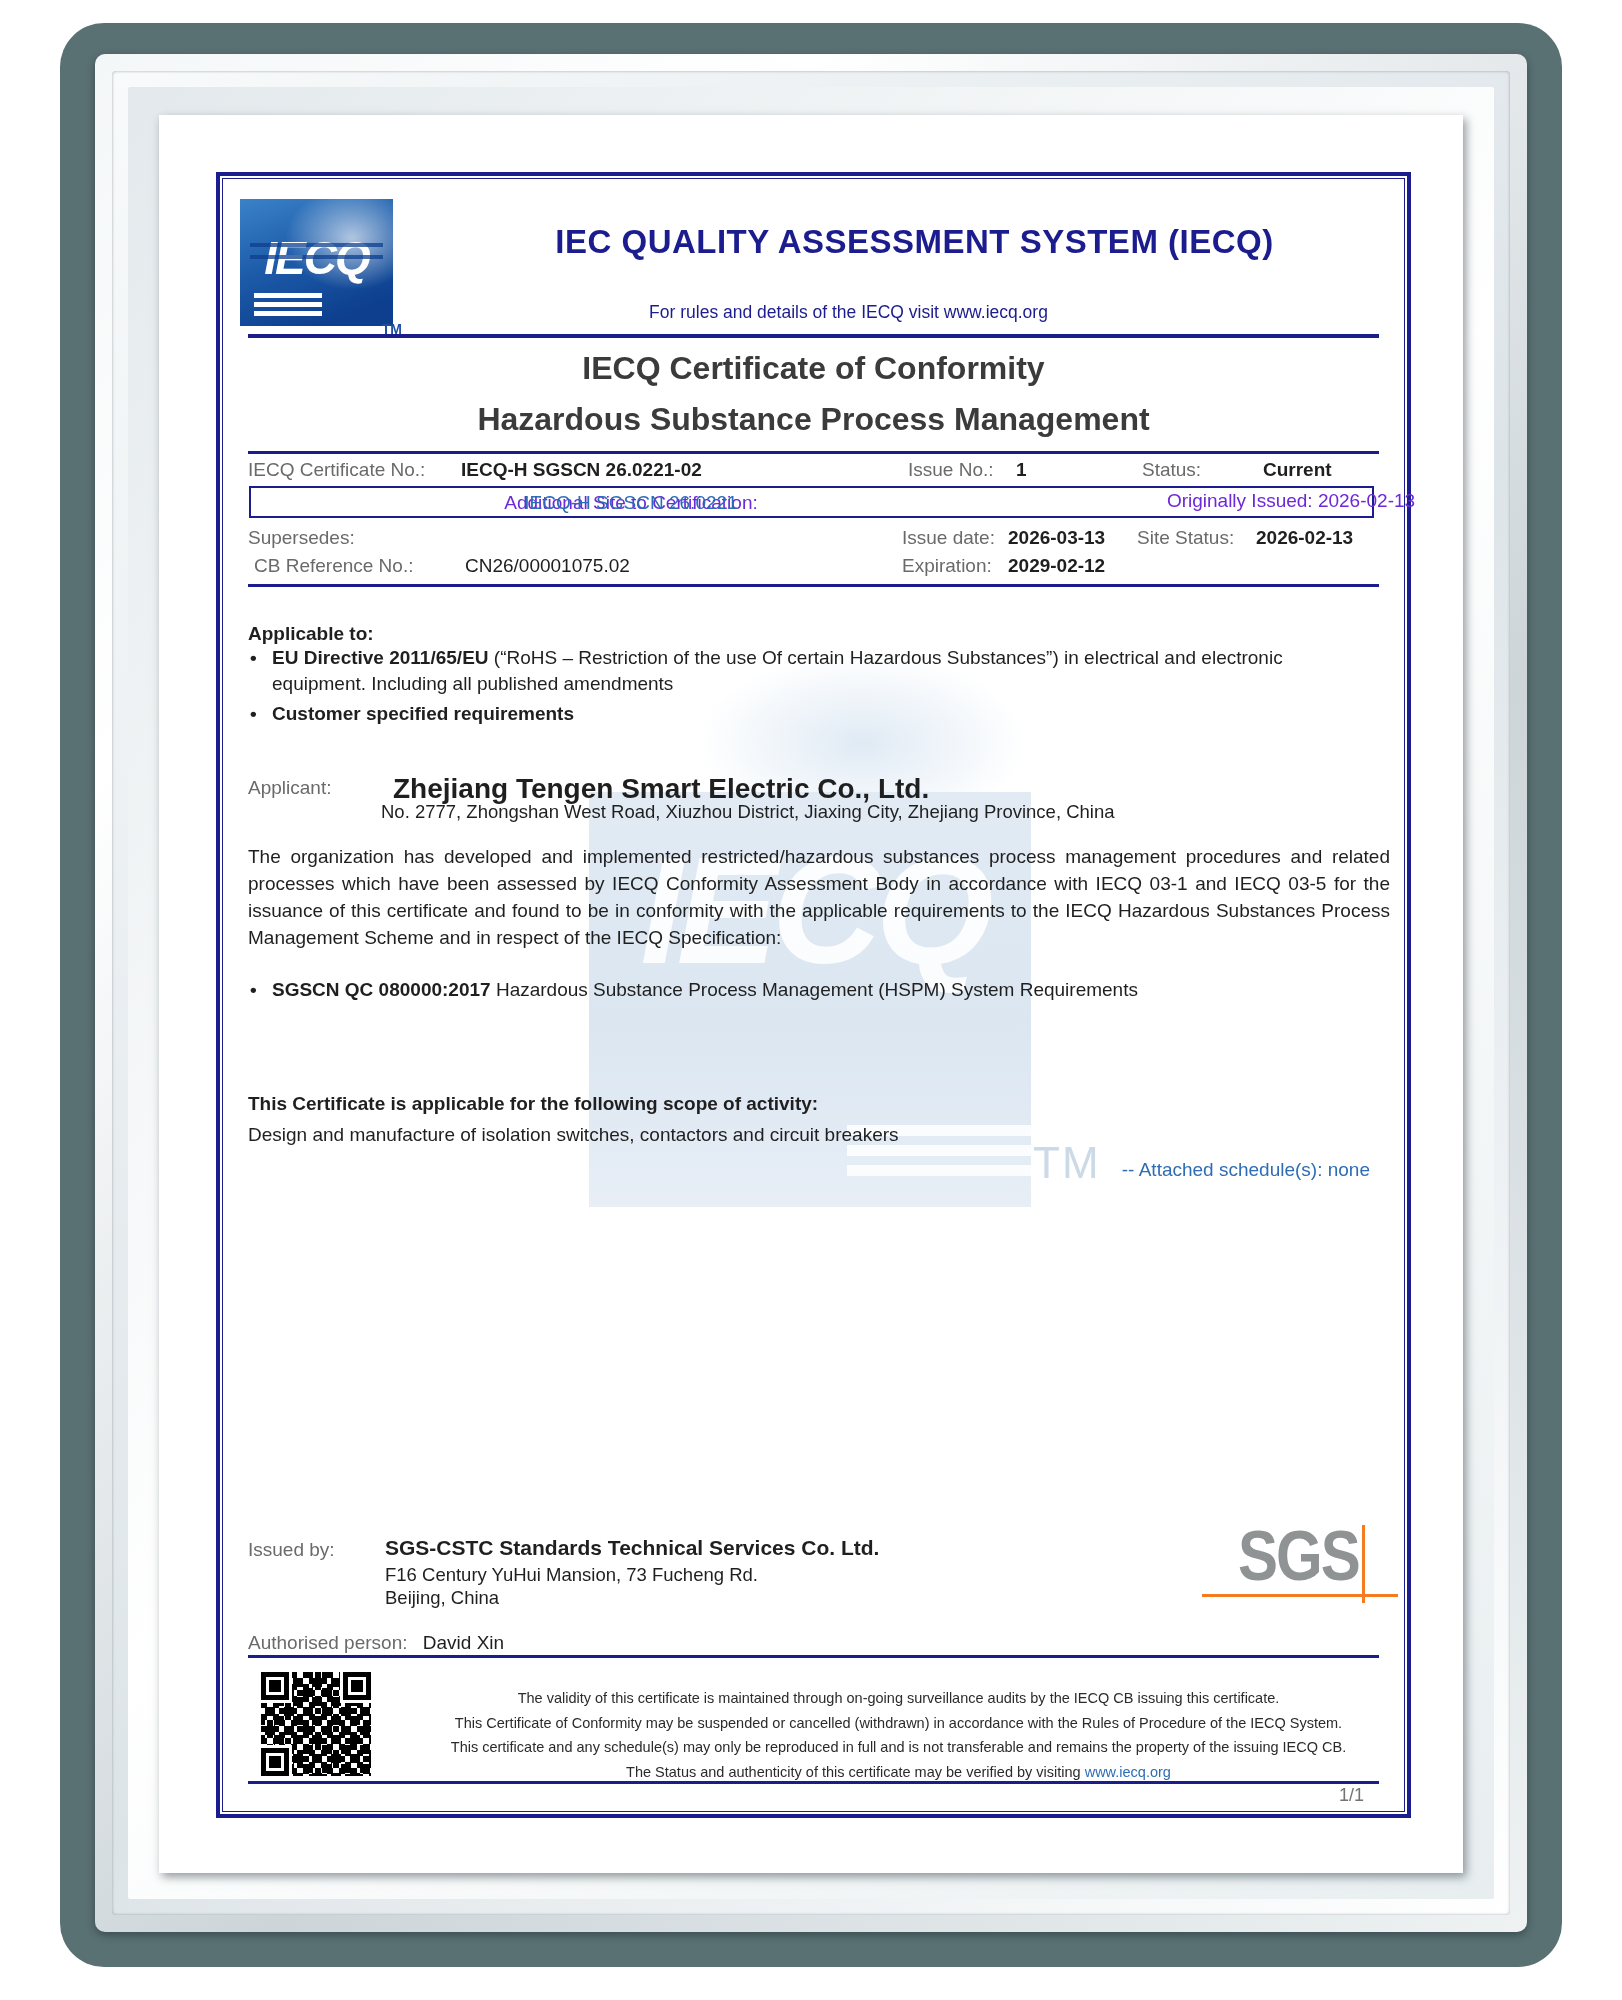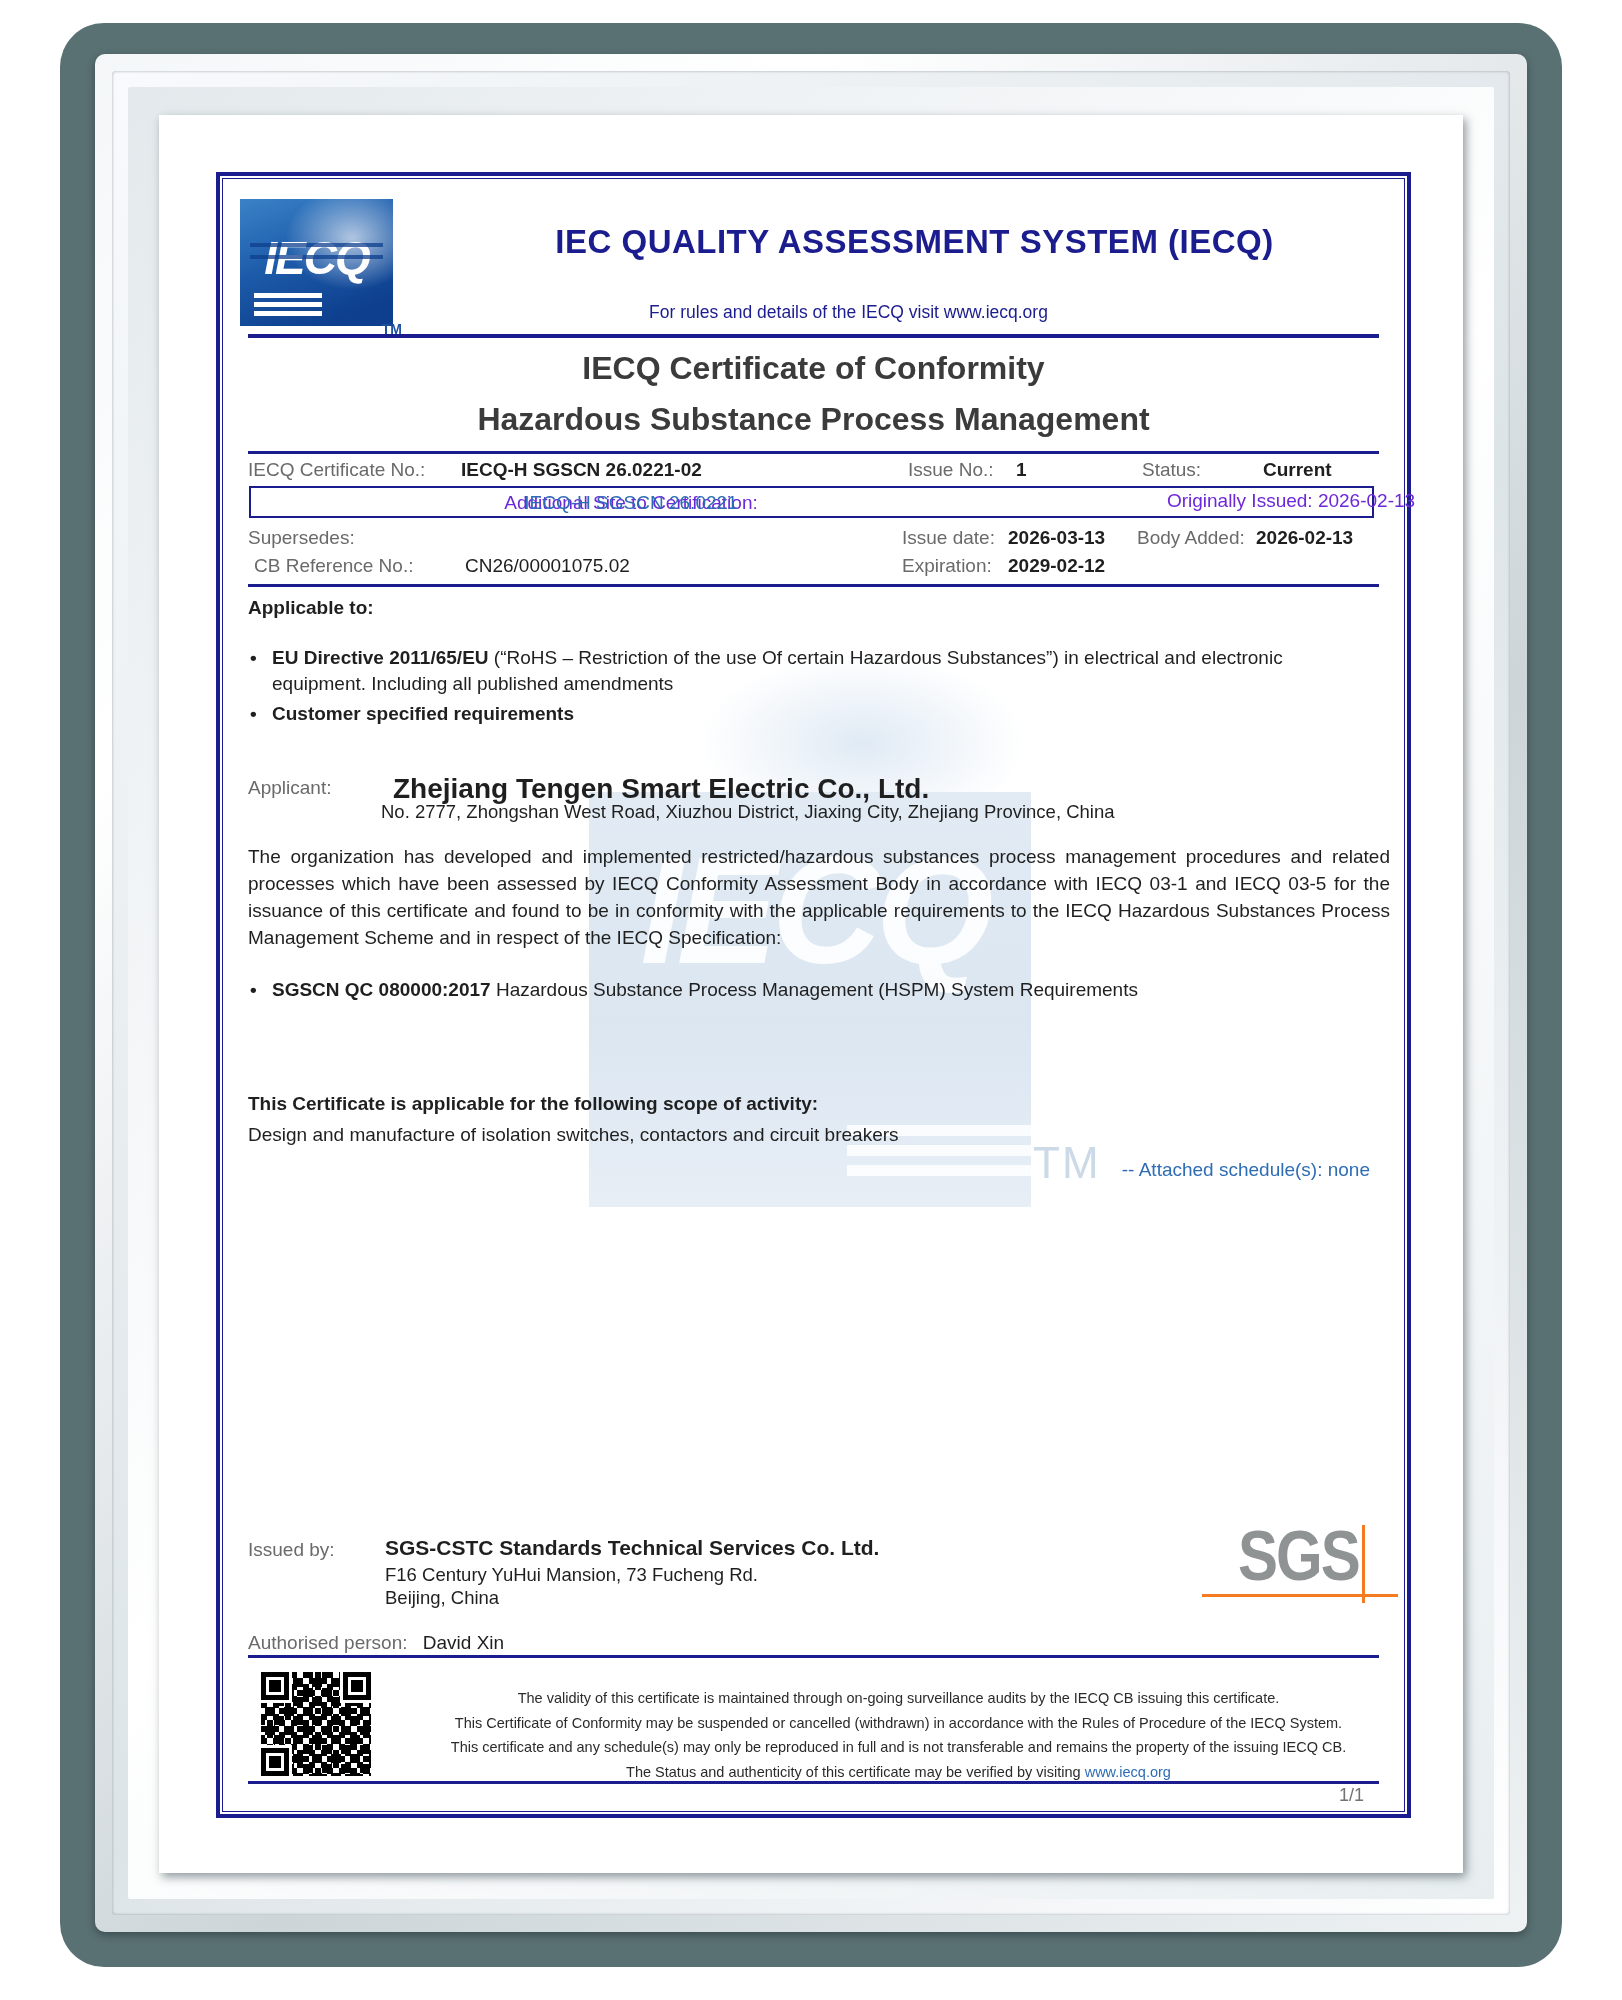--- a/index.html
+++ b/index.html
@@ -149,34 +149,34 @@
                     <span class="navy">Additional Site to Certification:</span> 
                     <span class="blue">IECQ-H SGSCN 26.0221</span>
                   </span>
                 <span style="left:1040px;" class="navy">Originally Issued: 2026-02-13</span>
               </div>
 
               <div class="inforow" style="top:344px;">
                 <span style="left:0;" class="gray">Supersedes:</span>
                 <span style="left:654px;" class="gray">Issue date:</span>
                 <span style="left:760px;" class="b">2026-03-13</span>
-                <span style="left:889px;" class="gray">Body Added:</span>
+                <span style="left:889px;" class="gray">Site Status:</span>
                 <span style="left:1008px;" class="b">2026-02-13</span>
               </div>
 
               <div class="inforow" style="top:372px;">
                 <span style="left:6px;" class="gray">CB Reference No.:</span>
                 <span style="left:217px;">CN26/00001075.02</span>
                 <span style="left:654px;" class="gray">Expiration:</span>
                 <span style="left:760px;" class="b">2029-02-12</span>
               </div>
 
               <div class="hr" style="top:401px;height:3px;z-index:1;"></div>
 
-              <div class="abs b z1" style="left:21px;top:414px;text-align:right;">Applicable to:</div>
+              <div class="abs b z1" style="left:21px;top:440px;text-align:right;">Applicable to:</div>
               <div class="bullet" style="top:462px;">
                 <span class="dot">•</span>
                 <span class="btxt"><span class="b">EU Directive 2011/65/EU</span><span> (“RoHS – Restriction of the use Of certain Hazardous Substances”) in electrical and electronic equipment. Including all published amendments</span></span>
               </div>
               <div class="bullet b" style="top:518px;">
                 <span class="dot">•</span>
                 <span class="btxt">Customer specified requirements</span>
               </div>
 
               <div class="abs z1" style="left:21px;top:590px;right:24px;">

